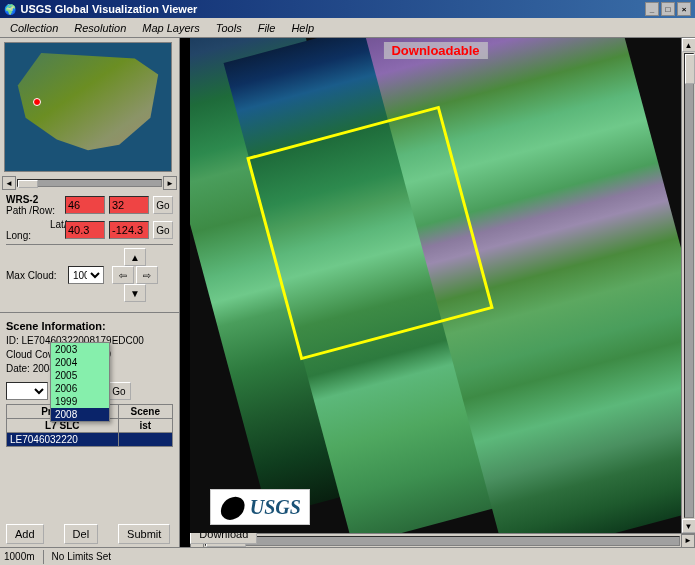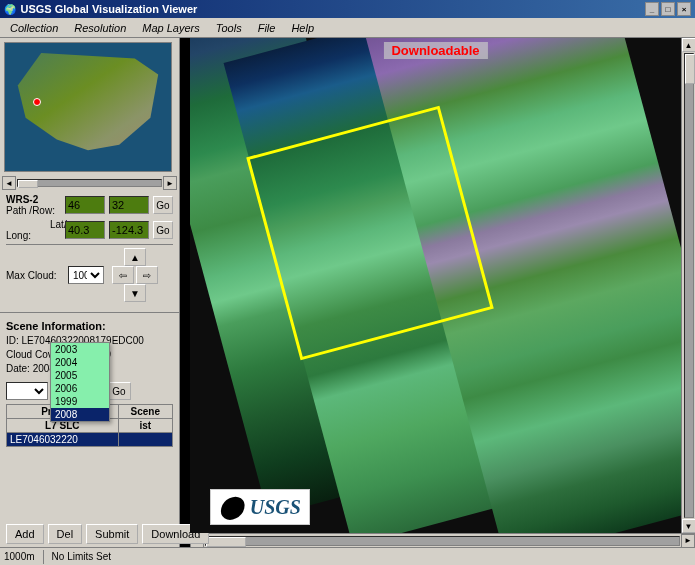--- a/index.html
+++ b/index.html
@@ -94,21 +94,21 @@
     .scroll-btn { width: 14px; height: 14px; background: #d4d0c8; border: 1px solid #808080; font-size: 8px; cursor: pointer; display: flex; align-items: center; justify-content: center; }
     .scroll-track { flex: 1; height: 8px; background: #a0a0a0; margin: 0 1px; border: 1px inset #808080; }
     .scroll-thumb { width: 20px; height: 8px; background: #d4d0c8; border: 1px outset #fff; }
 
     
     .controls-section { padding: 4px 6px; }
     .control-row { display: flex; align-items: center; gap: 4px; margin-bottom: 3px; }
     .control-input {
       width: 40px; height: 18px;
       border: 1px inset #808080;
-      background: #4d7c0f;
+      background: #ef4444;
       font-size: 11px;
       padding: 1px 2px;
     }
     .go-btn {
       width: 24px; height: 18px;
       background: #d4d0c8;
       border: 1px outset #fff;
       font-size: 10px;
       cursor: pointer;
     }
@@ -156,21 +156,21 @@
     }
     .dropdown-item {
       padding: 1px 4px;
       font-size: 10px;
       cursor: pointer;
       color: #000;
     }
     .dropdown-item.selected { background: #0a246a; color: white; }
 
     
-    .bottom-btns { padding: 3px 6px; display: flex; gap: 4px; }
+    .bottom-btns { padding: 3px 6px; display: flex; gap: 20px; }
     .bottom-btn {
       height: 20px; padding: 0 8px;
       background: #d4d0c8;
       border: 1px outset #fff;
       font-size: 11px;
       cursor: pointer;
     }
 
     
     .main-viewport {

